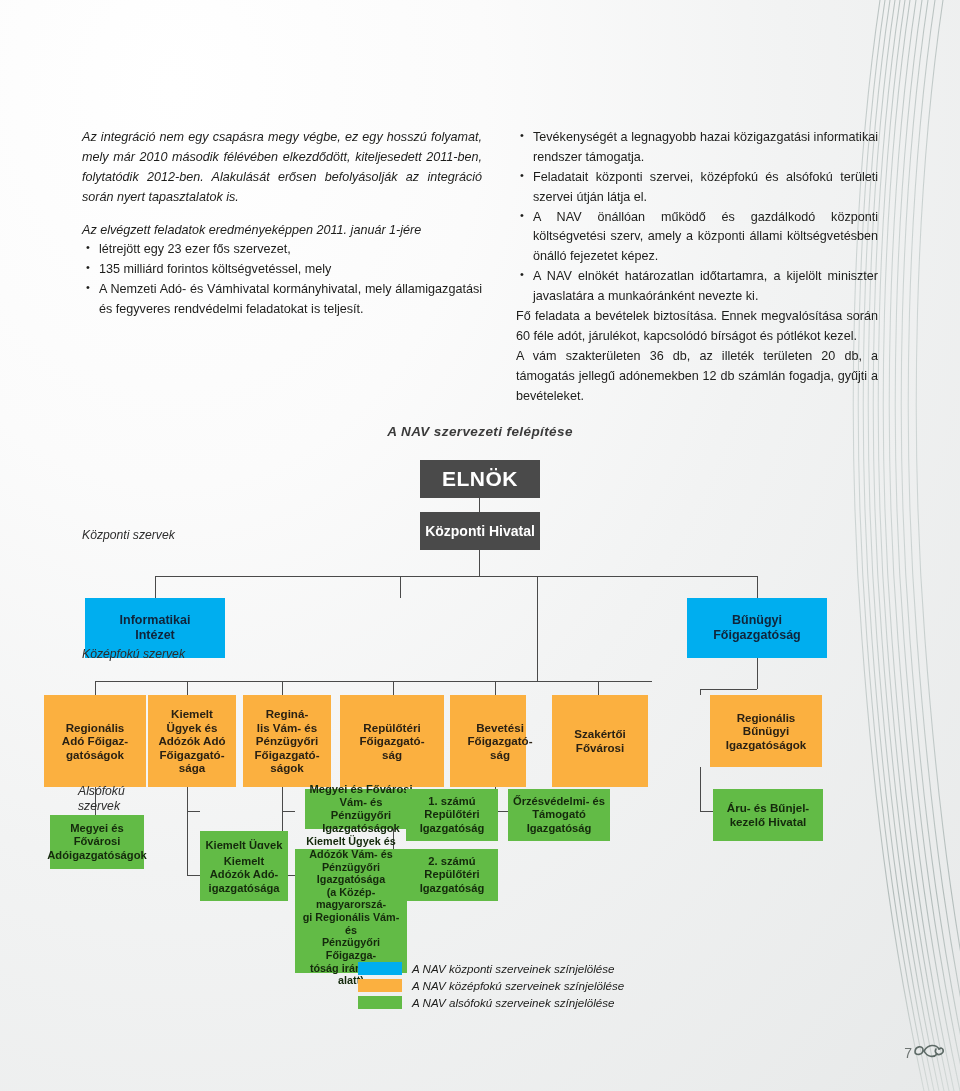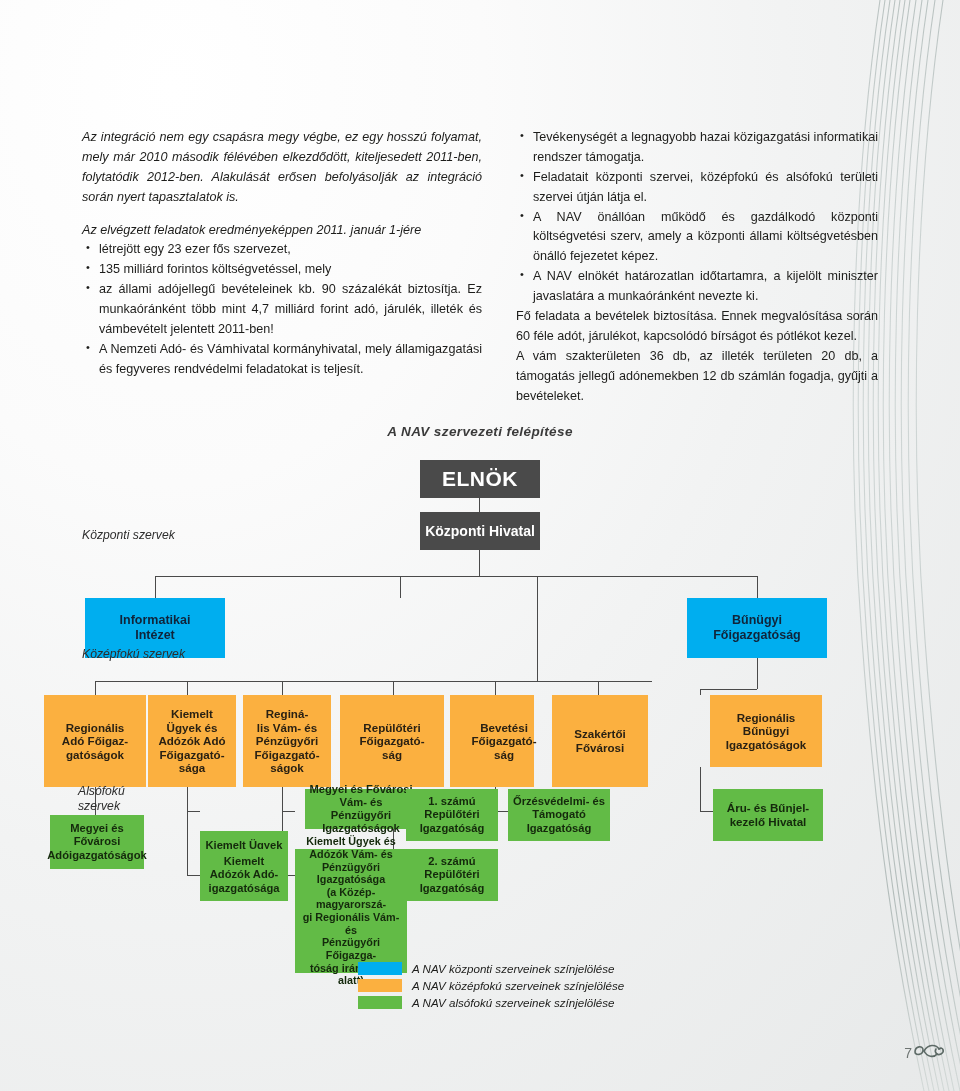--- a/index.html
+++ b/index.html
@@ -89,21 +89,20 @@
 </div>
 
 <div class="columns">
 
   <div class="col col-l">
     <p class="para">Az integráció nem egy csapásra megy végbe, ez egy hosszú folyamat, mely már 2010 második félévében elkezdődött, kiteljesedett 2011-ben, folytatódik 2012-ben. Alakulását erősen befolyásolják az integráció során nyert tapasztalatok is.</p>
     <p class="para tight">Az elvégzett feladatok eredményeképpen 2011. január 1-jére</p>
     <ul class="bullets">
       <li>létrejött egy 23 ezer fős szervezet,</li>
       <li>135 milliárd forintos költségvetéssel, mely</li>
-      <li>az állami adójellegű bevételeinek kb. 90 százalékát biztosítja. Ez munkaóránként több mint 4,7 milliárd forint adó, járulék, illeték és vámbevételt jelentett 2011-ben!</li>
       <li>A Nemzeti Adó- és Vámhivatal kormányhivatal, mely államigazgatási és fegyveres rendvédelmi feladatokat is teljesít.</li>
     </ul>
   </div>
 
   <div class="col col-r">
     <ul class="bullets">
       <li>Tevékenységét a legnagyobb hazai közigazgatási informatikai rendszer támogatja.</li>
       <li>Feladatait központi szervei, középfokú és alsófokú területi szervei útján látja el.</li>
       <li>A NAV önállóan működő és gazdálkodó központi költségvetési szerv, amely a központi állami költségvetésben önálló fejezetet képez.</li>
       <li>A NAV elnökét határozatlan időtartamra, a kijelölt miniszter javaslatára a munkaóránként nevezte ki.</li>
@@ -161,21 +160,21 @@
 Főigazgató-
 sága</div>
   <div class="node n-orange" style="left:243px;top:271px;width:88px;height:92px;font-size:11.6px;white-space:pre-line;">Reginá-
 lis Vám- és
 Pénzügyőri
 Főigazgató-
 ságok</div>
   <div class="node n-orange" style="left:340px;top:271px;width:104px;height:92px;font-size:11.6px;white-space:pre-line;">Repülőtéri
 Főigazgató-
 ság</div>
-  <div class="node n-orange" style="left:450px;top:271px;width:84px;height:92px;font-size:11.6px;white-space:pre-line;padding-left:28px;">Bevetési
+  <div class="node n-orange" style="left:450px;top:271px;width:76px;height:92px;font-size:11.6px;white-space:pre-line;padding-left:28px;">Bevetési
 Főigazgató-
 ság</div>
   <div class="node n-orange" style="left:552px;top:271px;width:96px;height:92px;font-size:11.6px;white-space:pre-line;">Szakértői
 Fővárosi</div>
   <div class="node n-orange" style="left:710px;top:271px;width:112px;height:72px;font-size:11.6px;white-space:pre-line;">Regionális
 Bűnügyi
 Igazgatóságok</div>
 
   <div class="ln v" style="left:95px;top:363px;height:28px;"></div>
 

